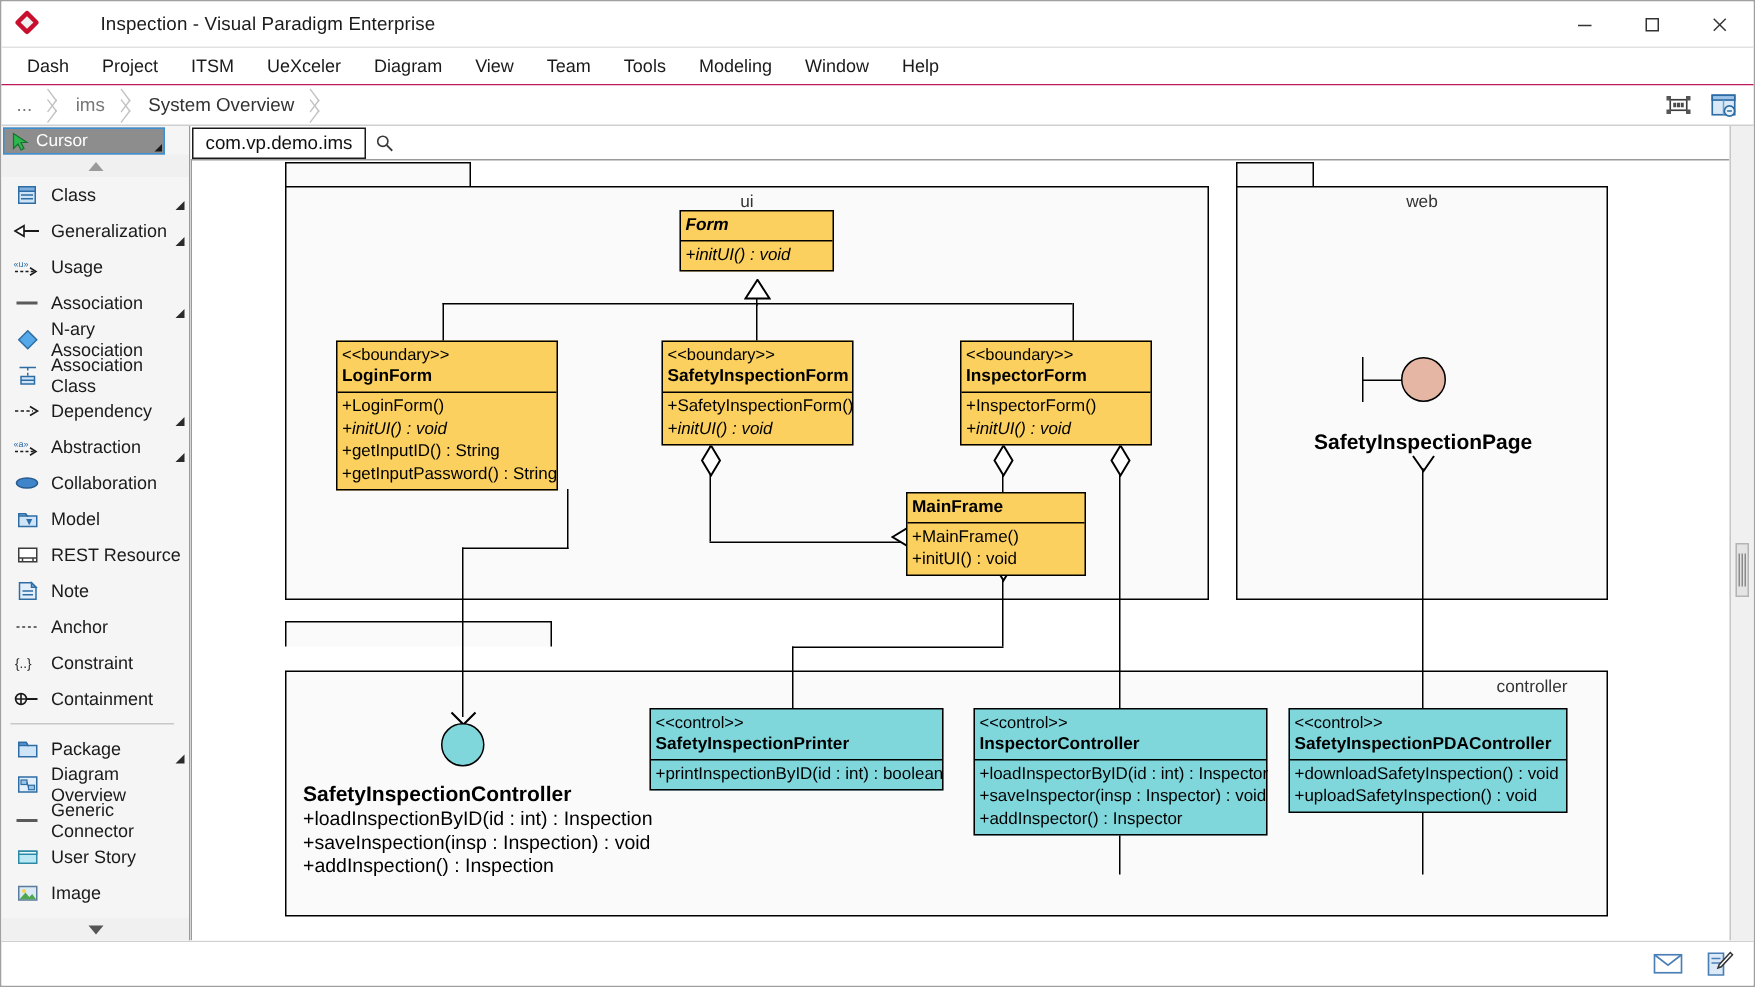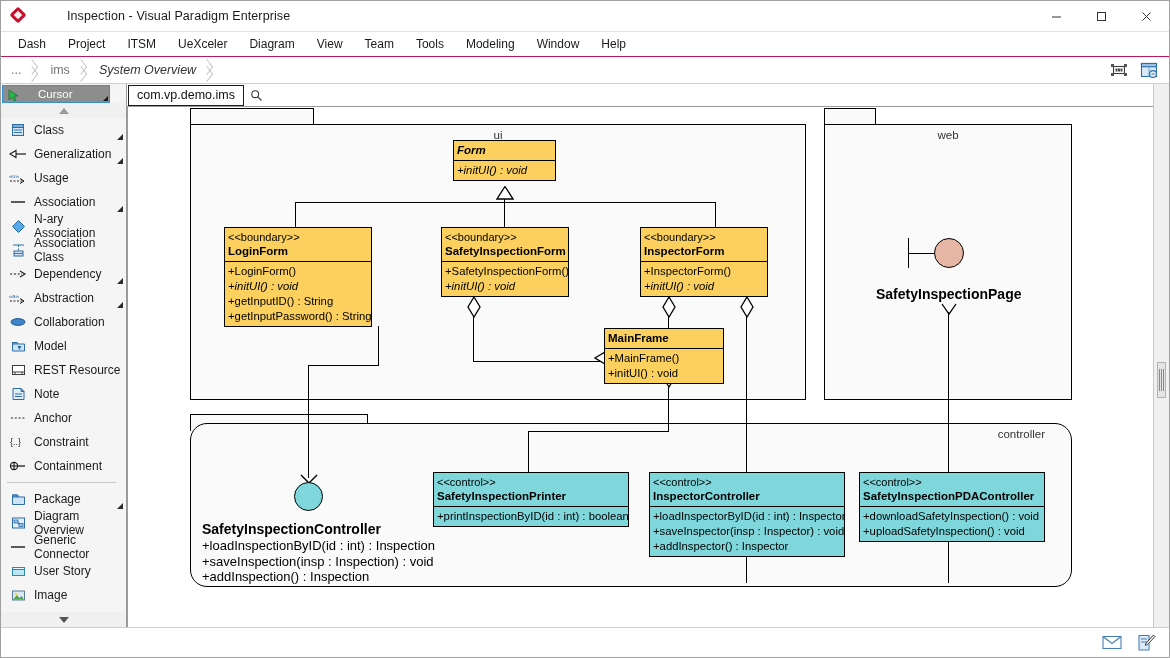--- a/index.html
+++ b/index.html
@@ -81,21 +81,21 @@
     position: relative;
     border-bottom: 1px solid #cfcfcf;
   }
   .crumb {
     display: flex; align-items: center;
     height: 27px;
     padding-left: 10px;
     font-size: 12.5px; color: #777;
     position: relative;
   }
-  .crumb.active { color: #333; font-style: italic; }
+  .crumb.active { color: #333; }
   .crumb-sep {
     width: 13px; height: 27px;
     position: relative; margin-left: 6px;
   }
   .crumb-sep::before {
     content: ""; position: absolute;
     left: 0; top: 5px;
     width: 9px; height: 9px;
     border-top: 1px solid #c2c2c2;
     border-right: 1px solid #c2c2c2;
@@ -134,21 +134,20 @@
     position: relative;
     overflow: hidden;
   }
   .pal-cursor {
     height: 18px; min-height: 18px;
     margin: 1px 16px 0 1px;
     background: #8d8d8d;
     border: 1px solid #3b8fd4;
     display: flex; align-items: center;
     position: relative;
-    gap: 14px;
   }
   .pal-cursor .lbl {
     font-size: 11.5px; color: #ffffff;
     margin-left: 4px;
   }
   .cursor-arrow {
     width: 13px; height: 13px; margin-left: 4px;
     position: relative;
   }
   .corner-tri {
@@ -679,21 +678,21 @@
           <div class="uml-pkg" style="left:62px; top:17px; width:616px; height:276px;">
             <div class="uml-pkg-name">ui</div>
           </div>
 
           <div class="uml-pkg-tab" style="left:696px; top:1px; width:52px; height:17px;"></div>
           <div class="uml-pkg" style="left:696px; top:17px; width:248px; height:276px;">
             <div class="uml-pkg-name">web</div>
           </div>
 
           <div class="uml-pkg-tab" style="left:62px; top:307px; width:178px; height:17px;"></div>
-          <div class="uml-pkg" style="left:62px; top:316px; width:882px; height:164px;border-radius:17px;">
+          <div class="uml-pkg" style="left:62px; top:340px; width:882px; height:164px;">
             <div class="uml-pkg-name" style="left:auto; right:26px; width:auto;">controller</div>
           </div>
 
           <div class="linev" style="left:376px; top:80px; height:17px;"></div>
 
           <div class="lineh" style="left:167px; top:95px; width:420px;"></div>
 
           <div class="linev" style="left:167px; top:95px; height:33px;"></div>
 
           <div class="linev" style="left:376px; top:95px; height:33px;"></div>

